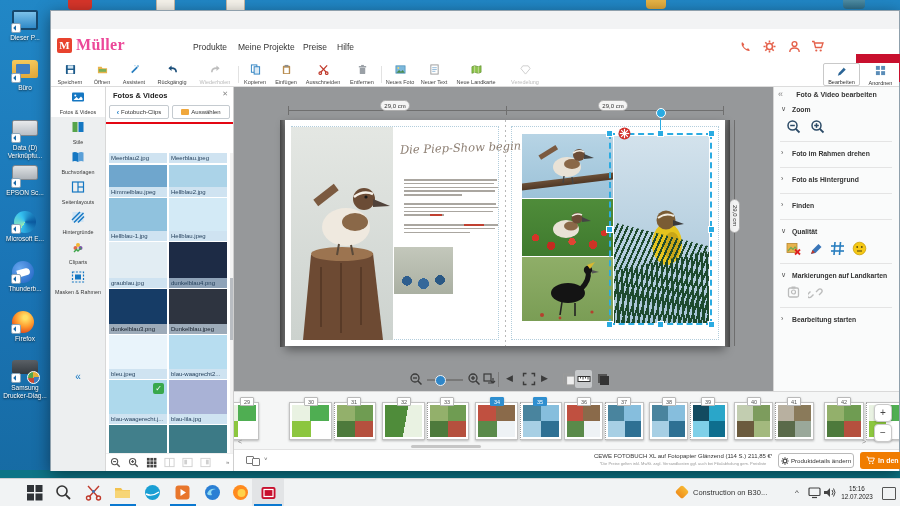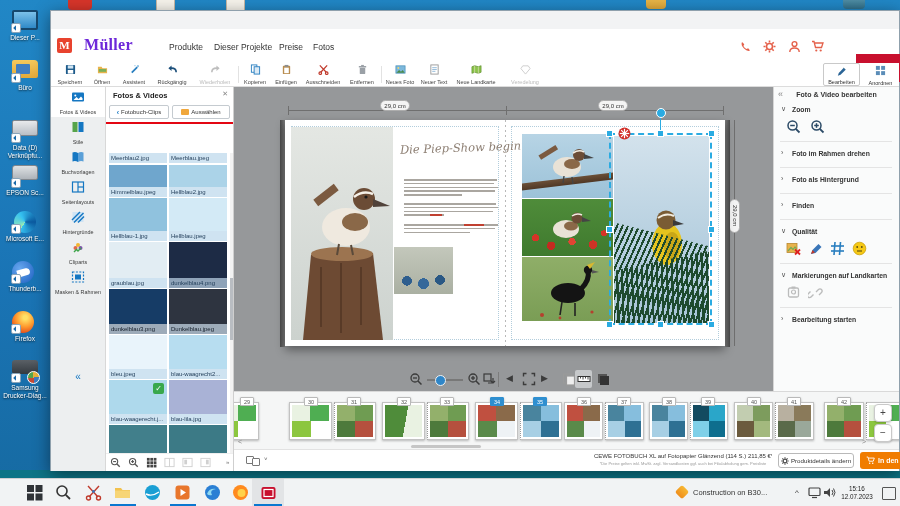--- a/index.html
+++ b/index.html
@@ -35,22 +35,22 @@
     border:1px solid #8fa0ac;box-sizing:border-box;box-shadow:0 4px 16px rgba(0,0,0,.45);}
   .titlebar{position:absolute;left:0;top:0;width:848px;height:18px;background:#fff;}
   .titlebar .ticon{position:absolute;left:5px;top:4px;width:10px;height:9px;background:#c8102e;border-radius:1px;}
   .titlebar .ticon:before{content:"";position:absolute;left:2px;top:2px;width:6px;height:5px;
     background:repeating-linear-gradient(90deg,#fff 0 1px,transparent 1px 3px);}
   .titlebar .ttext{position:absolute;left:19px;top:4px;font-size:8px;color:#2b2b2b;}
   .wbtn{position:absolute;top:0;width:24px;height:16px;text-align:center;font-size:9px;color:#444;line-height:15px;}
   .menubar{position:absolute;left:0;top:18px;width:848px;height:34px;background:#fff;}
   .brandbox{position:absolute;left:6px;top:9px;width:15px;height:15px;background:#e8432e;border-radius:2px;
     color:#fff;font:bold 11px/15px "Liberation Serif",serif;text-align:center;}
-  .brandname{position:absolute;left:33px;top:7px;font:bold 16px/18px "Liberation Serif",serif;color:#6d28d9;letter-spacing:.3px;}
-  .menuitem{position:absolute;top:13px;font-size:8.5px;color:#333;}
+  .brandname{position:absolute;left:25px;top:7px;font:bold 16px/18px "Liberation Serif",serif;color:#ec4899;letter-spacing:.3px;}
+  .menuitem{position:absolute;top:13px;font-size:8.5px;color:#333;margin-left:24px;}
   .miconsvg{position:absolute;top:11px;width:13px;height:13px;color:#e4604a;}
   .cewebadge{position:absolute;left:805px;top:25px;width:45px;height:28px;background:#c8102e;
     color:#fff;font:bold italic 14px/28px "Liberation Serif",serif;padding-left:9px;box-sizing:border-box;}
   .toolbar{position:absolute;left:0;top:52px;width:848px;height:24px;background:#fff;border-bottom:1px solid #dcdcdc;box-sizing:border-box;}
   .tbitem{position:absolute;top:1px;height:21px;display:flex;flex-direction:column;align-items:center;justify-content:space-between;}
   .tbitem .lb{font-size:5.5px;color:#444;white-space:nowrap;}
   .tbitem.dis{opacity:.38;}
   .tbitem svg{width:11px;height:11px;}
   .tbsep{position:absolute;top:3px;width:1px;height:17px;background:#e2e2e2;}
   .modebtn{position:absolute;top:0;height:23px;width:37px;display:flex;flex-direction:column;align-items:center;justify-content:space-between;padding-top:2px;box-sizing:border-box;}
@@ -267,23 +267,23 @@
 
   <div class="tealstrip"></div>
 
   <div id="app">
 
 
     <div class="menubar">
       <div class="brandbox">M</div>
       <div class="brandname">Müller</div>
       <div class="menuitem" style="left:118px;">Produkte</div>
-      <div class="menuitem" style="left:163px;">Dieser Projekte</div>
+      <div class="menuitem" style="left:163px;">Meine Projekte</div>
       <div class="menuitem" style="left:228px;">Preise</div>
-      <div class="menuitem" style="left:262px;">Fotos</div>
+      <div class="menuitem" style="left:262px;">Hilfe</div>
       <svg class="miconsvg" style="left:688px;" viewBox="0 0 13 13">
           <path d="M3 2 q-1.5 3 2 6.5 q3.5 3.5 6 2 l-1.8-2.3 -1.8 .8 q-2-1-3-3 l.9-1.8 z" fill="currentColor"></path>
         </svg>
       <svg class="miconsvg" style="left:712px;" viewBox="0 0 13 13">
           <circle cx="6.5" cy="6.5" r="3" fill="none" stroke="currentColor" stroke-width="1.6"></circle>
           <g stroke="currentColor" stroke-width="1.6">
             <path d="M6.5 0.5 v2 M6.5 10.5 v2 M0.5 6.5 h2 M10.5 6.5 h2 M2.3 2.3 l1.4 1.4 M9.3 9.3 l1.4 1.4 M10.7 2.3 l-1.4 1.4 M3.7 9.3 l-1.4 1.4"></path>
           </g>
         </svg>
       <svg class="miconsvg" style="left:737px;" viewBox="0 0 13 13">

